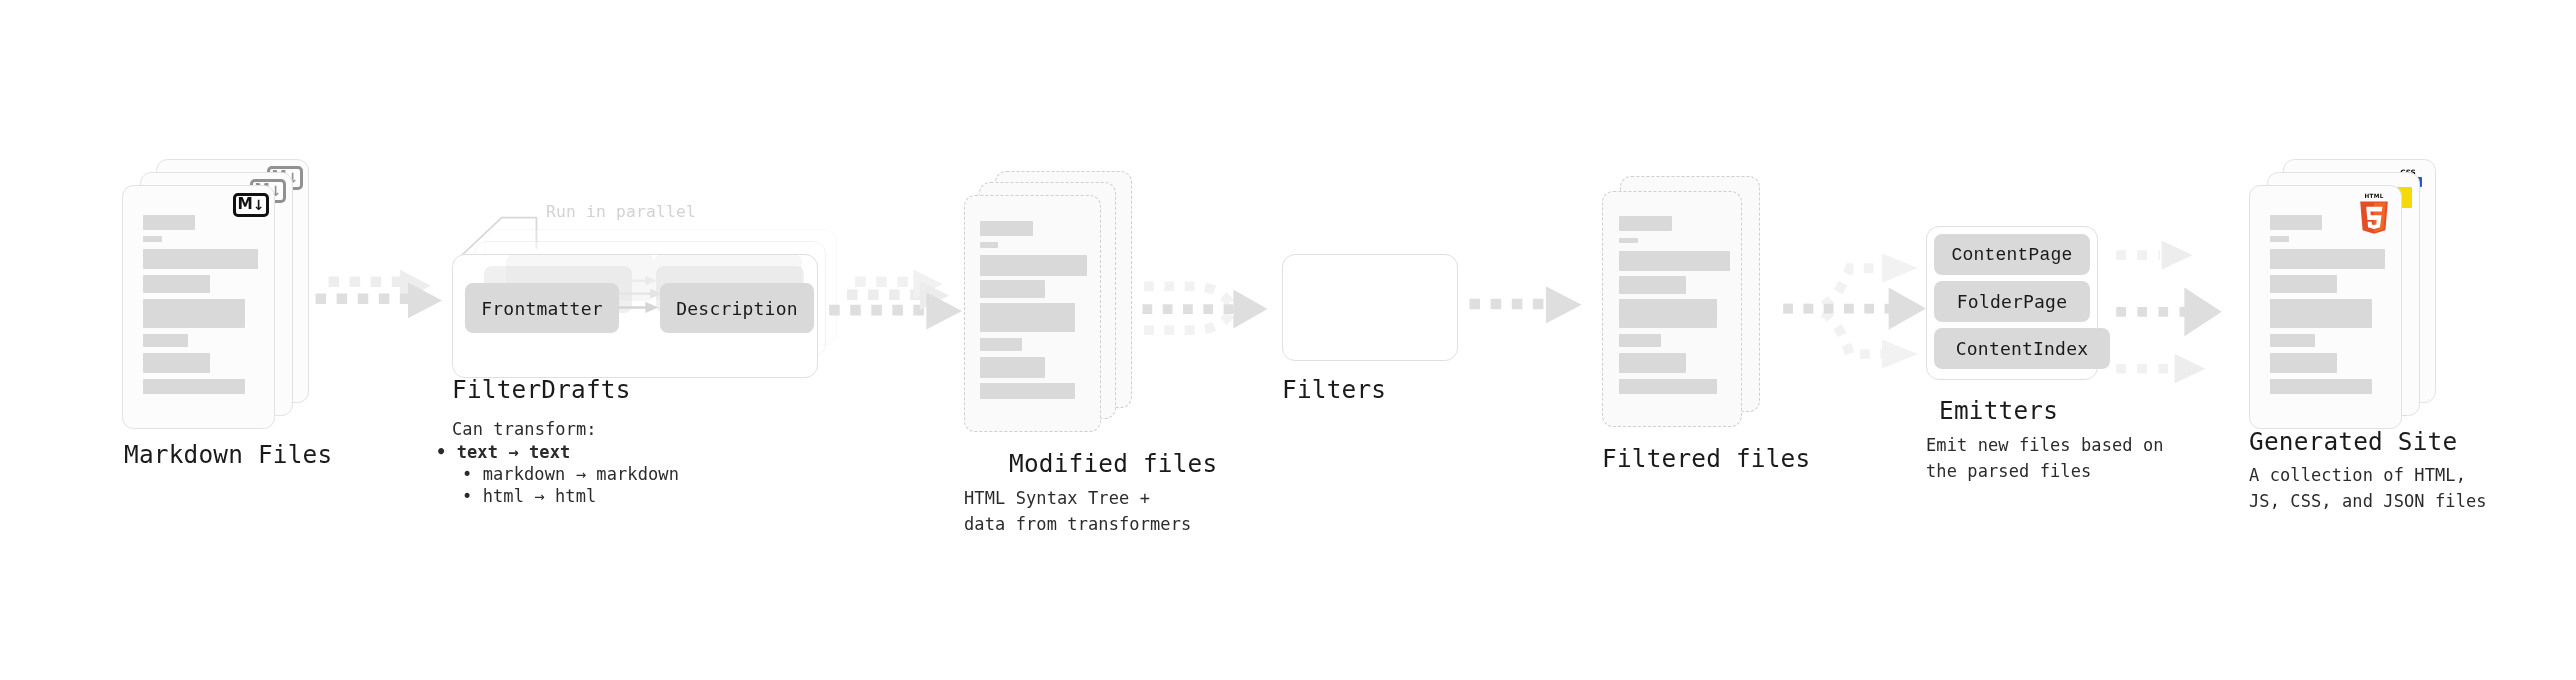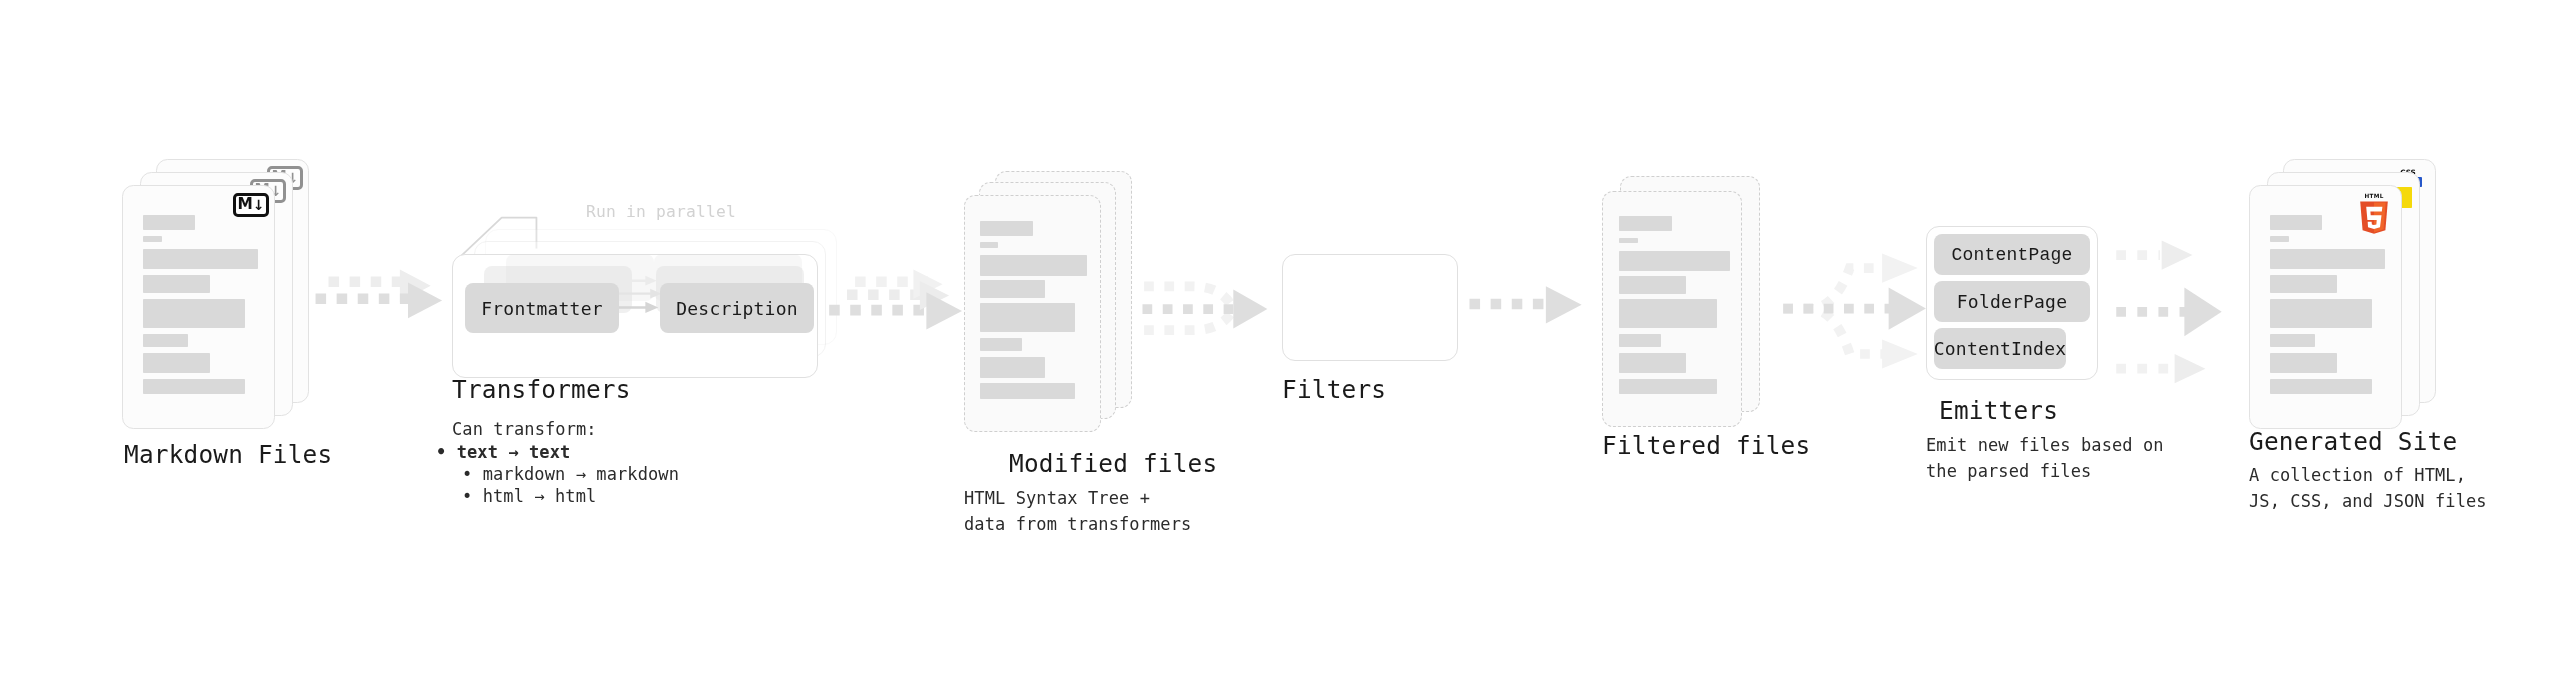--- a/index.html
+++ b/index.html
@@ -67,21 +67,20 @@
     position:absolute;background:#d9d9d9;border-radius:8.1px;
     display:flex;align-items:center;justify-content:center;
     font-size:18px;color:#1a1a1a;white-space:nowrap;letter-spacing:0.2px;
   }
   .ghost1{opacity:.40;}
   .ghost2{opacity:.22;}
 
   .runlabel{
     position:absolute;font-size:16.3px;color:#d2d2d2;white-space:nowrap;
     letter-spacing:0.2px;
-    margin-left:40px;
   }
   svg.ovl{position:absolute;overflow:visible;pointer-events:none;}
 </style>
 </head>
 <body>
 
 <div id="stage">
 
   <div class="stack" style="left:122px;top:159px;width:187px;height:260px;">
     <div class="sheet" style="left:34px;top:0px;width:153px;height:244px;"></div>
@@ -145,21 +144,21 @@
       <line x1="6" y1="23" x2="50" y2="23" stroke="#e4e4e4"></line>
       <polygon points="48,17 62,23 48,29" fill="#e4e4e4"></polygon>
       <line x1="-12" y1="40" x2="44" y2="40" stroke="#d5d5d5"></line>
       <polygon points="42,33 58,40 42,47" fill="#d5d5d5"></polygon>
     </g>
   </svg>
 
   <div class="chip" style="left:660px;top:283px;width:154px;height:50px;">Description</div>
   <div class="chip" style="left:465px;top:283px;width:154px;height:50px;">Frontmatter</div>
 
-  <div class="title" style="left:452px;top:375px;">Transformers</div>
+  <div class="title" style="left:452px;top:375px;">FilterDrafts</div>
   <div class="caption" style="left:452px;top:417px;">Can transform:</div>
   <div class="caption" style="left:436px;top:440px;font-weight:bold;">• text → text</div>
   <div class="caption" style="left:462px;top:462px;">• markdown → markdown</div>
   <div class="caption" style="left:462px;top:484px;">• html → html</div>
 
   <svg class="ovl" style="left:821px;top:268px;" width="150" height="81" viewBox="0 0 185 100">
     <g fill="none" stroke-width="13" stroke-dasharray="13 13">
       <line x1="42" y1="17" x2="132" y2="17" stroke="#f1f1f1"></line>
       <line x1="32" y1="33" x2="140" y2="33" stroke="#ececec"></line>
       <line x1="10" y1="52" x2="148" y2="52" stroke="#dedede"></line>
@@ -212,37 +211,37 @@
       <div class="bar" style="left:16.3px;top:24.4px;width:53px;height:15.4px;"></div>
       <div class="bar" style="left:16.3px;top:46px;width:18.7px;height:5.7px;"></div>
       <div class="bar" style="left:16.3px;top:59px;width:111px;height:20.3px;"></div>
       <div class="bar" style="left:16.3px;top:84px;width:67px;height:18px;"></div>
       <div class="bar" style="left:16.3px;top:107px;width:98px;height:29px;"></div>
       <div class="bar" style="left:16.3px;top:142px;width:42px;height:13px;"></div>
       <div class="bar" style="left:16.3px;top:161px;width:67px;height:20.3px;"></div>
       <div class="bar" style="left:16.3px;top:187px;width:98px;height:15.4px;"></div>
     </div>
   </div>
-  <div class="title" style="left:1602px;top:431px;">Filtered files</div>
+  <div class="title" style="left:1602px;top:444px;">Filtered files</div>
 
   <svg class="ovl" style="left:1780px;top:234px;" width="154" height="146" viewBox="0 0 190 180">
     <g fill="none" stroke-width="12" stroke-dasharray="12 13">
       <path d="M 4,92 L 36,92 Q 68,92 86,42 L 130,42" stroke="#f2f2f2"></path>
       <path d="M 4,92 L 36,92 Q 68,92 86,148 L 130,148" stroke="#f2f2f2"></path>
       <line x1="4" y1="92" x2="140" y2="92" stroke="#dedede"></line>
     </g>
     <polygon points="126,24 170,42 126,60" fill="#f2f2f2"></polygon>
     <polygon points="134,66 180,92 134,118" fill="#dedede"></polygon>
     <polygon points="126,130 170,148 126,166" fill="#f2f2f2"></polygon>
   </svg>
 
   <div class="panel" style="left:1926px;top:226px;width:172px;height:154px;"></div>
   <div class="chip" style="left:1934px;top:234px;width:156px;height:41px;font-family:Liberation Mono, monospace;">ContentPage</div>
   <div class="chip" style="left:1934px;top:281px;width:156px;height:41px;">FolderPage</div>
-  <div class="chip" style="left:1934px;top:328px;width:132px;height:41px;">ContentIndex</div>
+  <div class="chip" style="left:1934px;top:328px;width:176px;height:41px;">ContentIndex</div>
   <div class="title" style="left:1926px;top:396px;margin-left:13px;">Emitters</div>
   <div class="caption" style="left:1926px;top:433px;">Emit new files based on
 the parsed files</div>
 
   <svg class="ovl" style="left:2113px;top:234px;" width="146" height="146" viewBox="0 0 180 180">
     <g fill="none" stroke-width="12" stroke-dasharray="12 14">
       <line x1="4" y1="26" x2="58" y2="26" stroke="#f1f1f1"></line>
       <line x1="4" y1="96" x2="92" y2="96" stroke="#dedede"></line>
       <line x1="4" y1="166" x2="76" y2="166" stroke="#f1f1f1"></line>
     </g>

